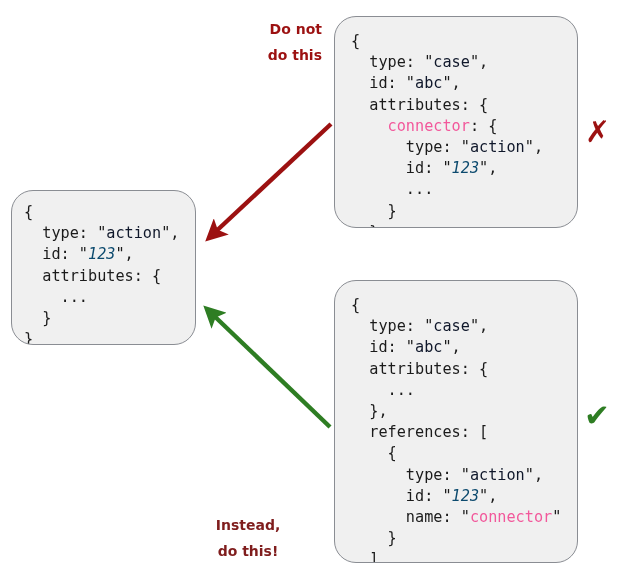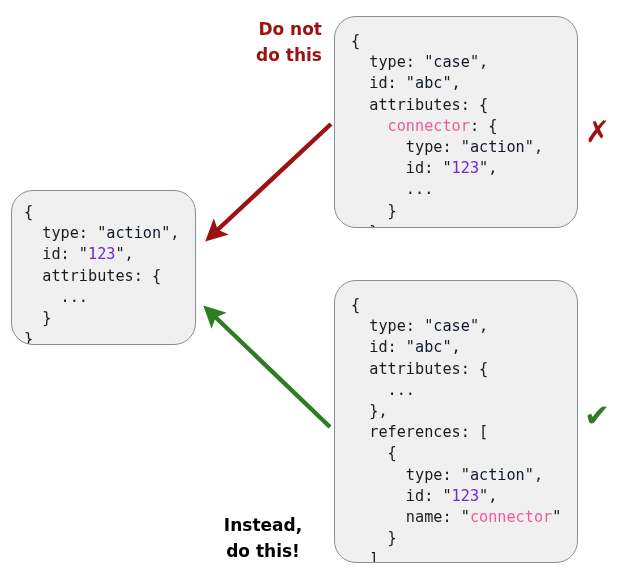--- a/index.html
+++ b/index.html
@@ -38,21 +38,21 @@
 
   .code-box .code-lines {
     position: absolute;
   }
 
   .ln { display: block; height: 21.2px; }
 
   
   .k-pink { color: #f2589b; }
   .v-blue { color: #0f172a; }
-  .v-orange { color: #6d28d9; }
+  .v-orange { color: #0c4a6e; font-style: italic; }
   .v-pink { color: #f2589b; }
   .b { font-weight: normal; }
 
   
   #box-bad {
     left: 334px;  top: 16px;
     width: 244px; height: 212px;
   }
   #box-bad .code-lines { left: 16px; top: 14px; }
 
@@ -66,35 +66,35 @@
     left: 11px;   top: 190px;
     width: 185px; height: 155px;
   }
   #box-target .code-lines { left: 12px; top: 11px; }
 
   
   .callout {
     position: absolute;
     font-family: "DejaVu Sans", sans-serif;
     font-weight: bold;
-    font-size: 17px;
+    font-size: 14px;
     line-height: 26px;
     text-align: center;
     white-space: pre-line;
   }
   #label-bad {
     left: 200px; top: 16px;
     width: 122px;
     color: #9c1111;
     text-align: right;
   }
   #label-good {
-    left: 196px; top: 512px;
+    left: 181px; top: 512px;
     width: 134px;
-    color: #000000;
+    color: #7f1d1d;
     text-align: center;
   }
 
   
   .mark {
     position: absolute;
     font-family: "DejaVu Sans", sans-serif;
     font-weight: bold;
     font-size: 30px;
     line-height: 30px;

